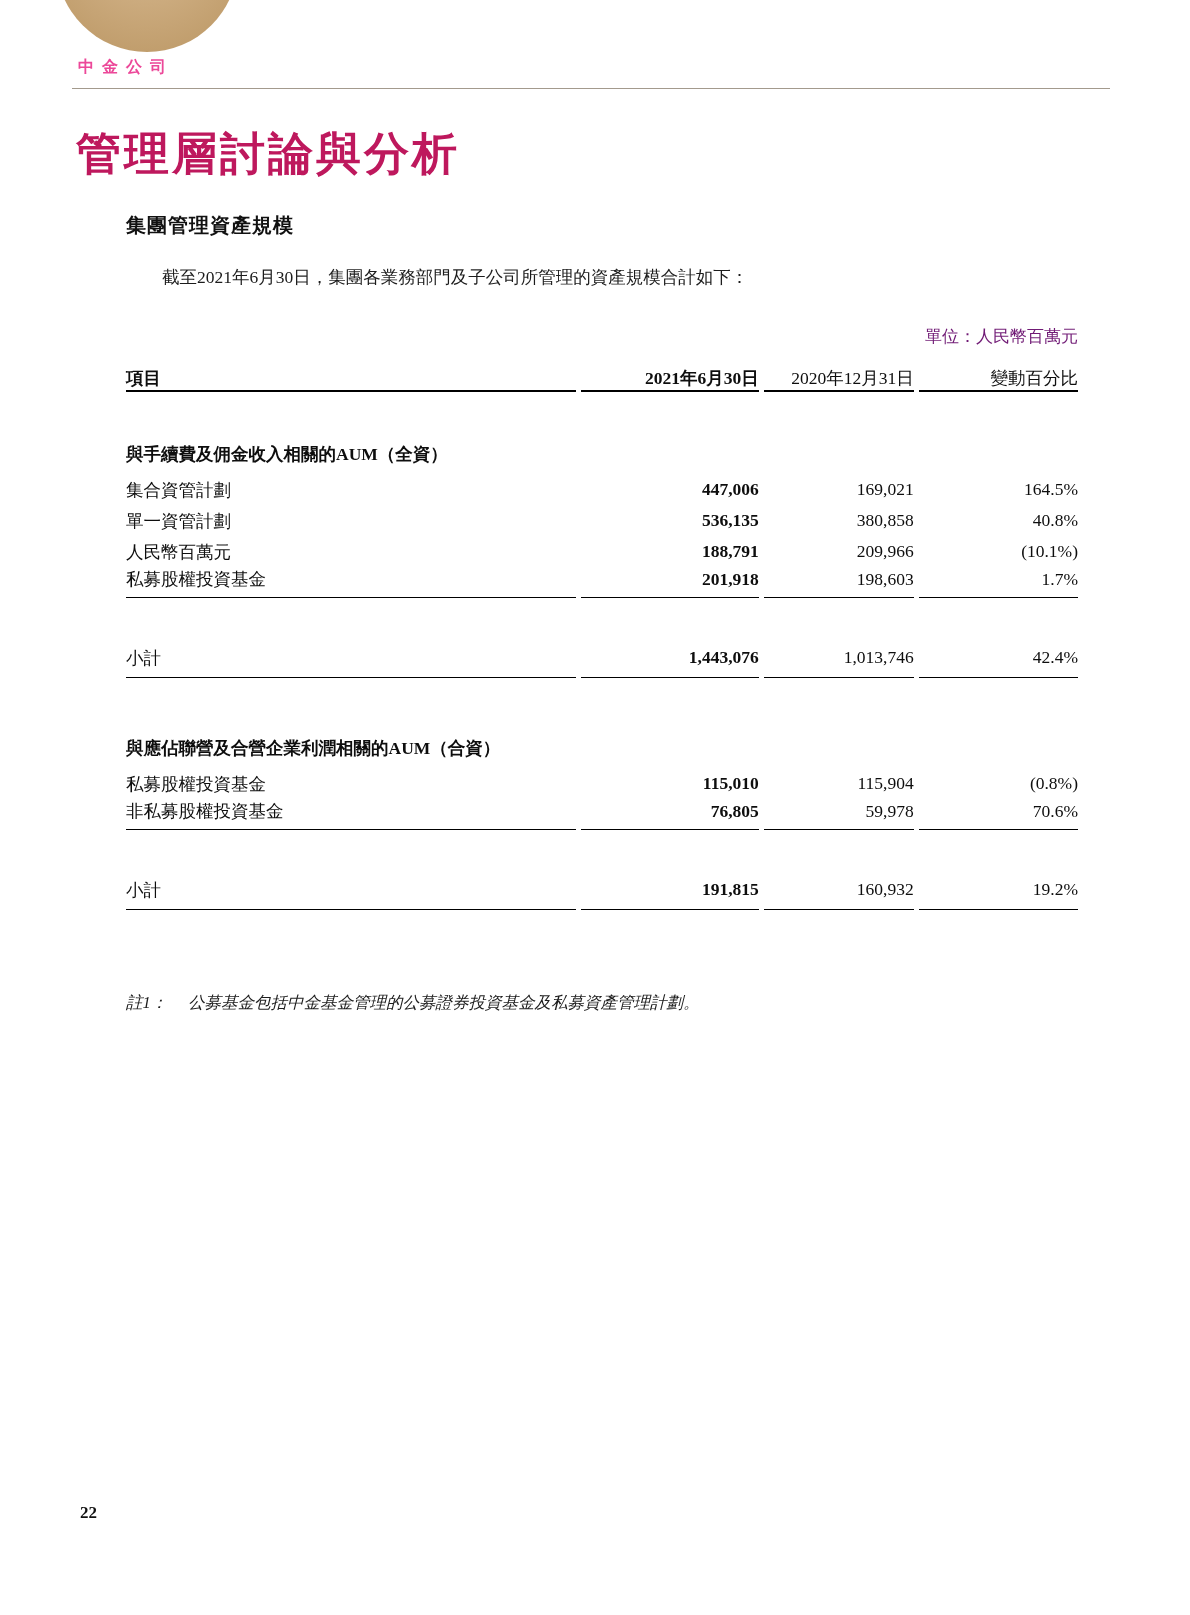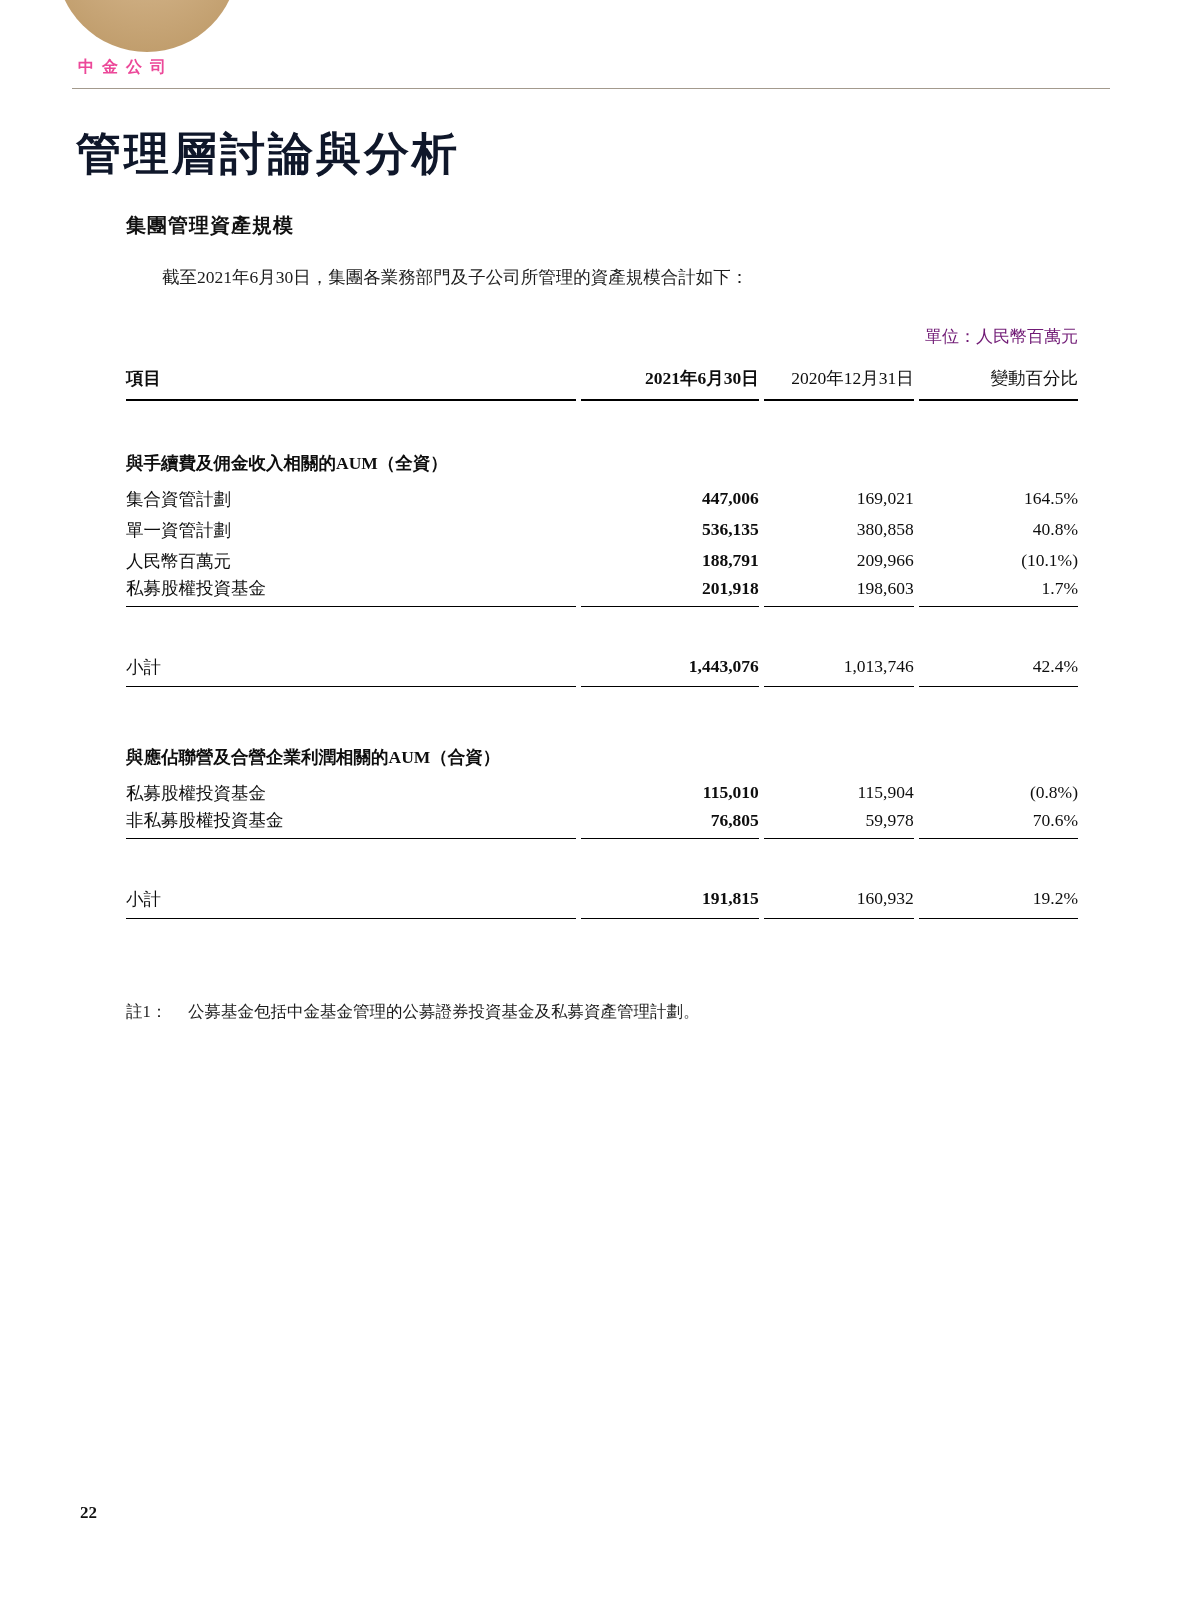--- a/index.html
+++ b/index.html
@@ -23,21 +23,21 @@
     position:absolute; left:78px; top:57px;
     font-size:16px; letter-spacing:8px;
     color:#ec4899; font-weight:600; white-space:nowrap;
   }
   .header-rule {
     position:absolute; left:72px; top:88px;
     width:1038px; height:1px; background:#a39a8d;
   }
   .page-title {
     position:absolute; left:76px; top:94px;
-    font-size:45px; font-weight:700; color:#0f172a;
+    font-size:45px; font-weight:700; color:#be185d;
     letter-spacing:3px; white-space:nowrap;
   }
 
   
   .content { position:absolute; left:126px; top:200px; width:952px; }
 
   .section-heading {
     margin:12px 0 0 0; font-size:20px; font-weight:700;
     letter-spacing:1px; color:#111;
   }
@@ -49,21 +49,21 @@
     width:calc(100% + 10px); margin-left:-5px; margin-top:18px;
     border-collapse:separate; border-spacing:5px 0;
   }
   table.aum td {
     padding:0; font-size:17.5px; color:#0e0e0e; vertical-align:middle;
   }
   .col-label { text-align:left; }
   .col-num   { text-align:right; white-space:nowrap; }
 
   tr.head td {
-    vertical-align:bottom; padding-bottom:9px;
+    vertical-align:bottom; 
     border-bottom:2px solid #000;
   }
   tr.head .h-item  { font-weight:700; }
   tr.head .h-2021  { font-weight:700; }
 
   td.v2021 { font-weight:700; }
 
   tr.sp-a td { height:40px; }   
   tr.sp-b td { height:46px; }   
   tr.sp-c td { height:48px; }   
@@ -72,21 +72,21 @@
   tr.group-heading td {
     font-weight:700; height:42px; vertical-align:bottom; padding-bottom:8px;
   }
   tr.data td { height:31px; }
   tr.rule-after td { border-bottom:1.5px solid #000; padding-bottom:6px; }
   tr.subtotal td { height:34px; border-bottom:1.5px solid #000; padding-bottom:6px; }
   tr.total td    { height:34px; border-bottom:3px solid #000; padding-bottom:6px; }
 
   
   .footnote {
-    margin-top:40px; display:flex; font-size:16.5px; color:#1c1c1c;
+    margin-top:40px; display:flex; font-size:16.5px; color:#1c1c1c;font-style:italic;
   }
   .footnote .fn-label { width:62px; flex:0 0 auto; }
   .page-number {
     position:absolute; left:80px; top:1503px;
     font-size:17px; font-weight:700; color:#111;
   }
 </style>
 </head>
 <body>
 

